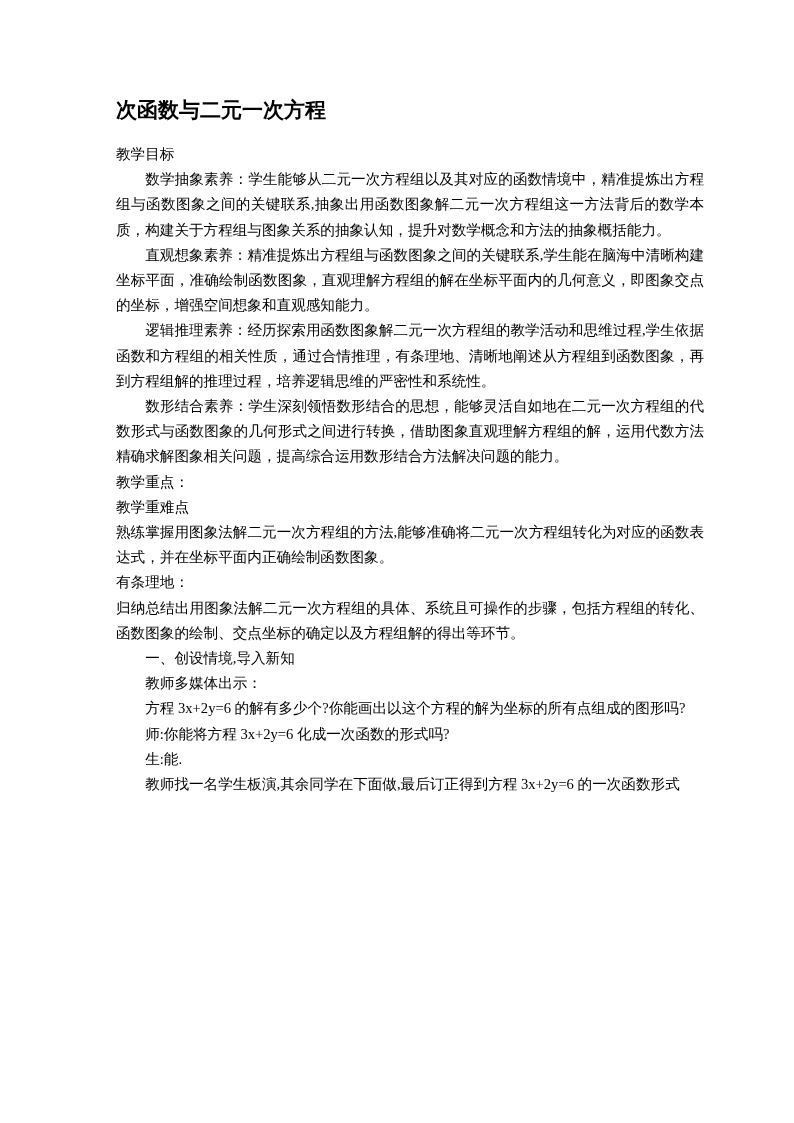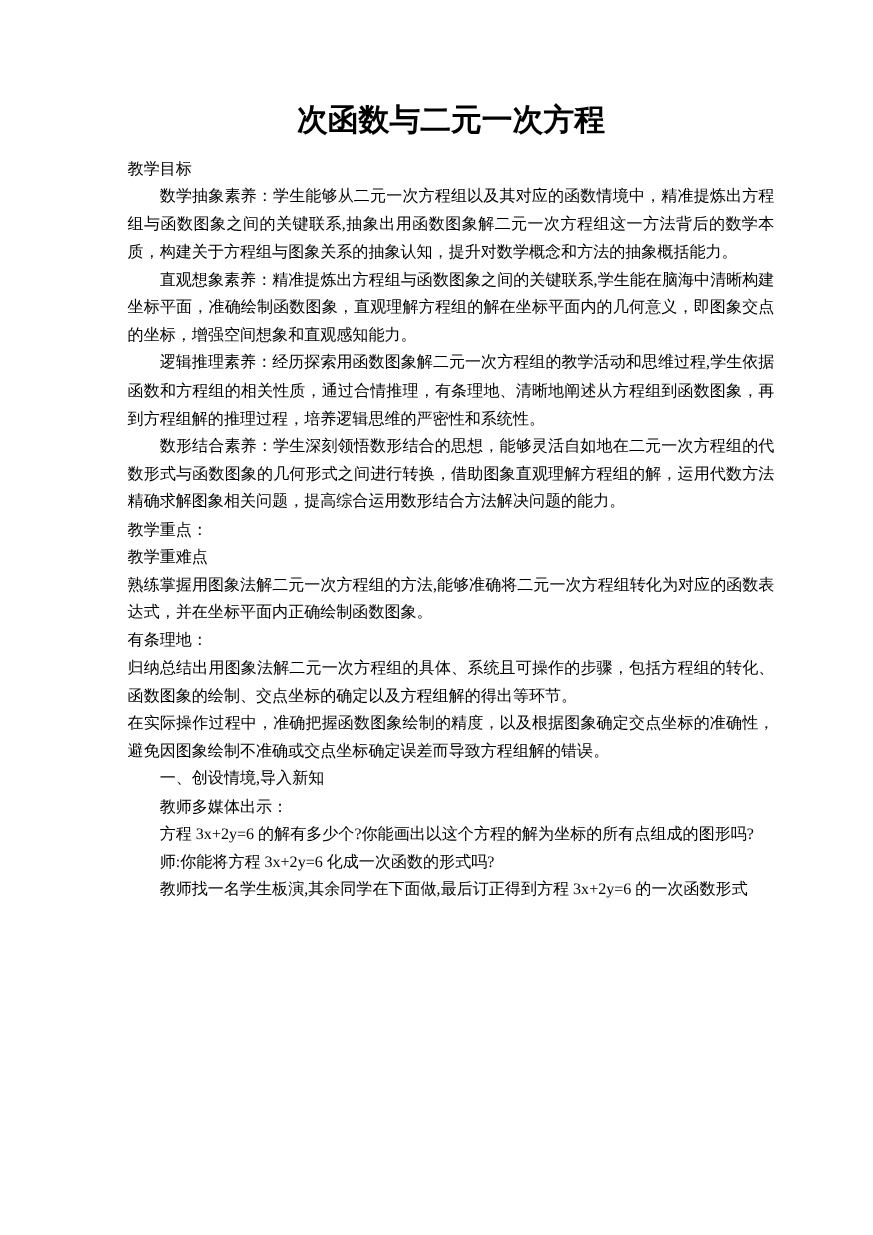--- a/index.html
+++ b/index.html
@@ -12,24 +12,24 @@
     width: 794px;
     height: 1123px;
     background: #ffffff;
     box-sizing: border-box;
     padding: 97px 90px 0 116px;
     color: #000000;
     font-family: "Liberation Serif", "DejaVu Serif", serif;
     overflow: hidden;
   }
   .doc-title {
-    font-size: 28px;
+    font-size: 21px;
     line-height: 26px;
     font-weight: bold;
-    text-align: center;
+    text-align: left;
     margin: 0 0 19px 0;
   }
   .para {
     font-size: 14.6px;
     line-height: 25.2px;
     margin: 0;
     text-align: justify;
     word-break: break-all;
   }
   .para.indent {
@@ -45,19 +45,19 @@
   <p class="para">教学目标</p>
   <p class="para indent">数学抽象素养：学生能够从二元一次方程组以及其对应的函数情境中，精准提炼出方程组与函数图象之间的关键联系,抽象出用函数图象解二元一次方程组这一方法背后的数学本质，构建关于方程组与图象关系的抽象认知，提升对数学概念和方法的抽象概括能力。</p>
   <p class="para indent">直观想象素养：精准提炼出方程组与函数图象之间的关键联系,学生能在脑海中清晰构建坐标平面，准确绘制函数图象，直观理解方程组的解在坐标平面内的几何意义，即图象交点的坐标，增强空间想象和直观感知能力。</p>
   <p class="para indent">逻辑推理素养：经历探索用函数图象解二元一次方程组的教学活动和思维过程,学生依据函数和方程组的相关性质，通过合情推理，有条理地、清晰地阐述从方程组到函数图象，再到方程组解的推理过程，培养逻辑思维的严密性和系统性。</p>
   <p class="para indent">数形结合素养：学生深刻领悟数形结合的思想，能够灵活自如地在二元一次方程组的代数形式与函数图象的几何形式之间进行转换，借助图象直观理解方程组的解，运用代数方法精确求解图象相关问题，提高综合运用数形结合方法解决问题的能力。</p>
   <p class="para">教学重点：</p>
   <p class="para">教学重难点</p>
   <p class="para">熟练掌握用图象法解二元一次方程组的方法,能够准确将二元一次方程组转化为对应的函数表达式，并在坐标平面内正确绘制函数图象。</p>
   <p class="para">有条理地：</p>
   <p class="para">归纳总结出用图象法解二元一次方程组的具体、系统且可操作的步骤，包括方程组的转化、函数图象的绘制、交点坐标的确定以及方程组解的得出等环节。</p>
-  <p class="para">在实际操作过程中，准确把握函数图象绘制的精度，以及根据图象确定交点坐标的准确性，避免因图象绘制不准确或交点坐标确定误差而导致方程组解的错误。</p>
   <p class="para indent">一、创设情境,导入新知</p>
   <p class="para indent">教师多媒体出示：</p>
   <p class="para indent">方程 3x+2y=6 的解有多少个?你能画出以这个方程的解为坐标的所有点组成的图形吗?</p>
   <p class="para indent">师:你能将方程 3x+2y=6 化成一次函数的形式吗?</p>
+  <p class="para indent">生:能.</p>
   <p class="para indent">教师找一名学生板演,其余同学在下面做,最后订正得到方程 3x+2y=6 的一次函数形式</p>
 </div>
 
 </body></html>

